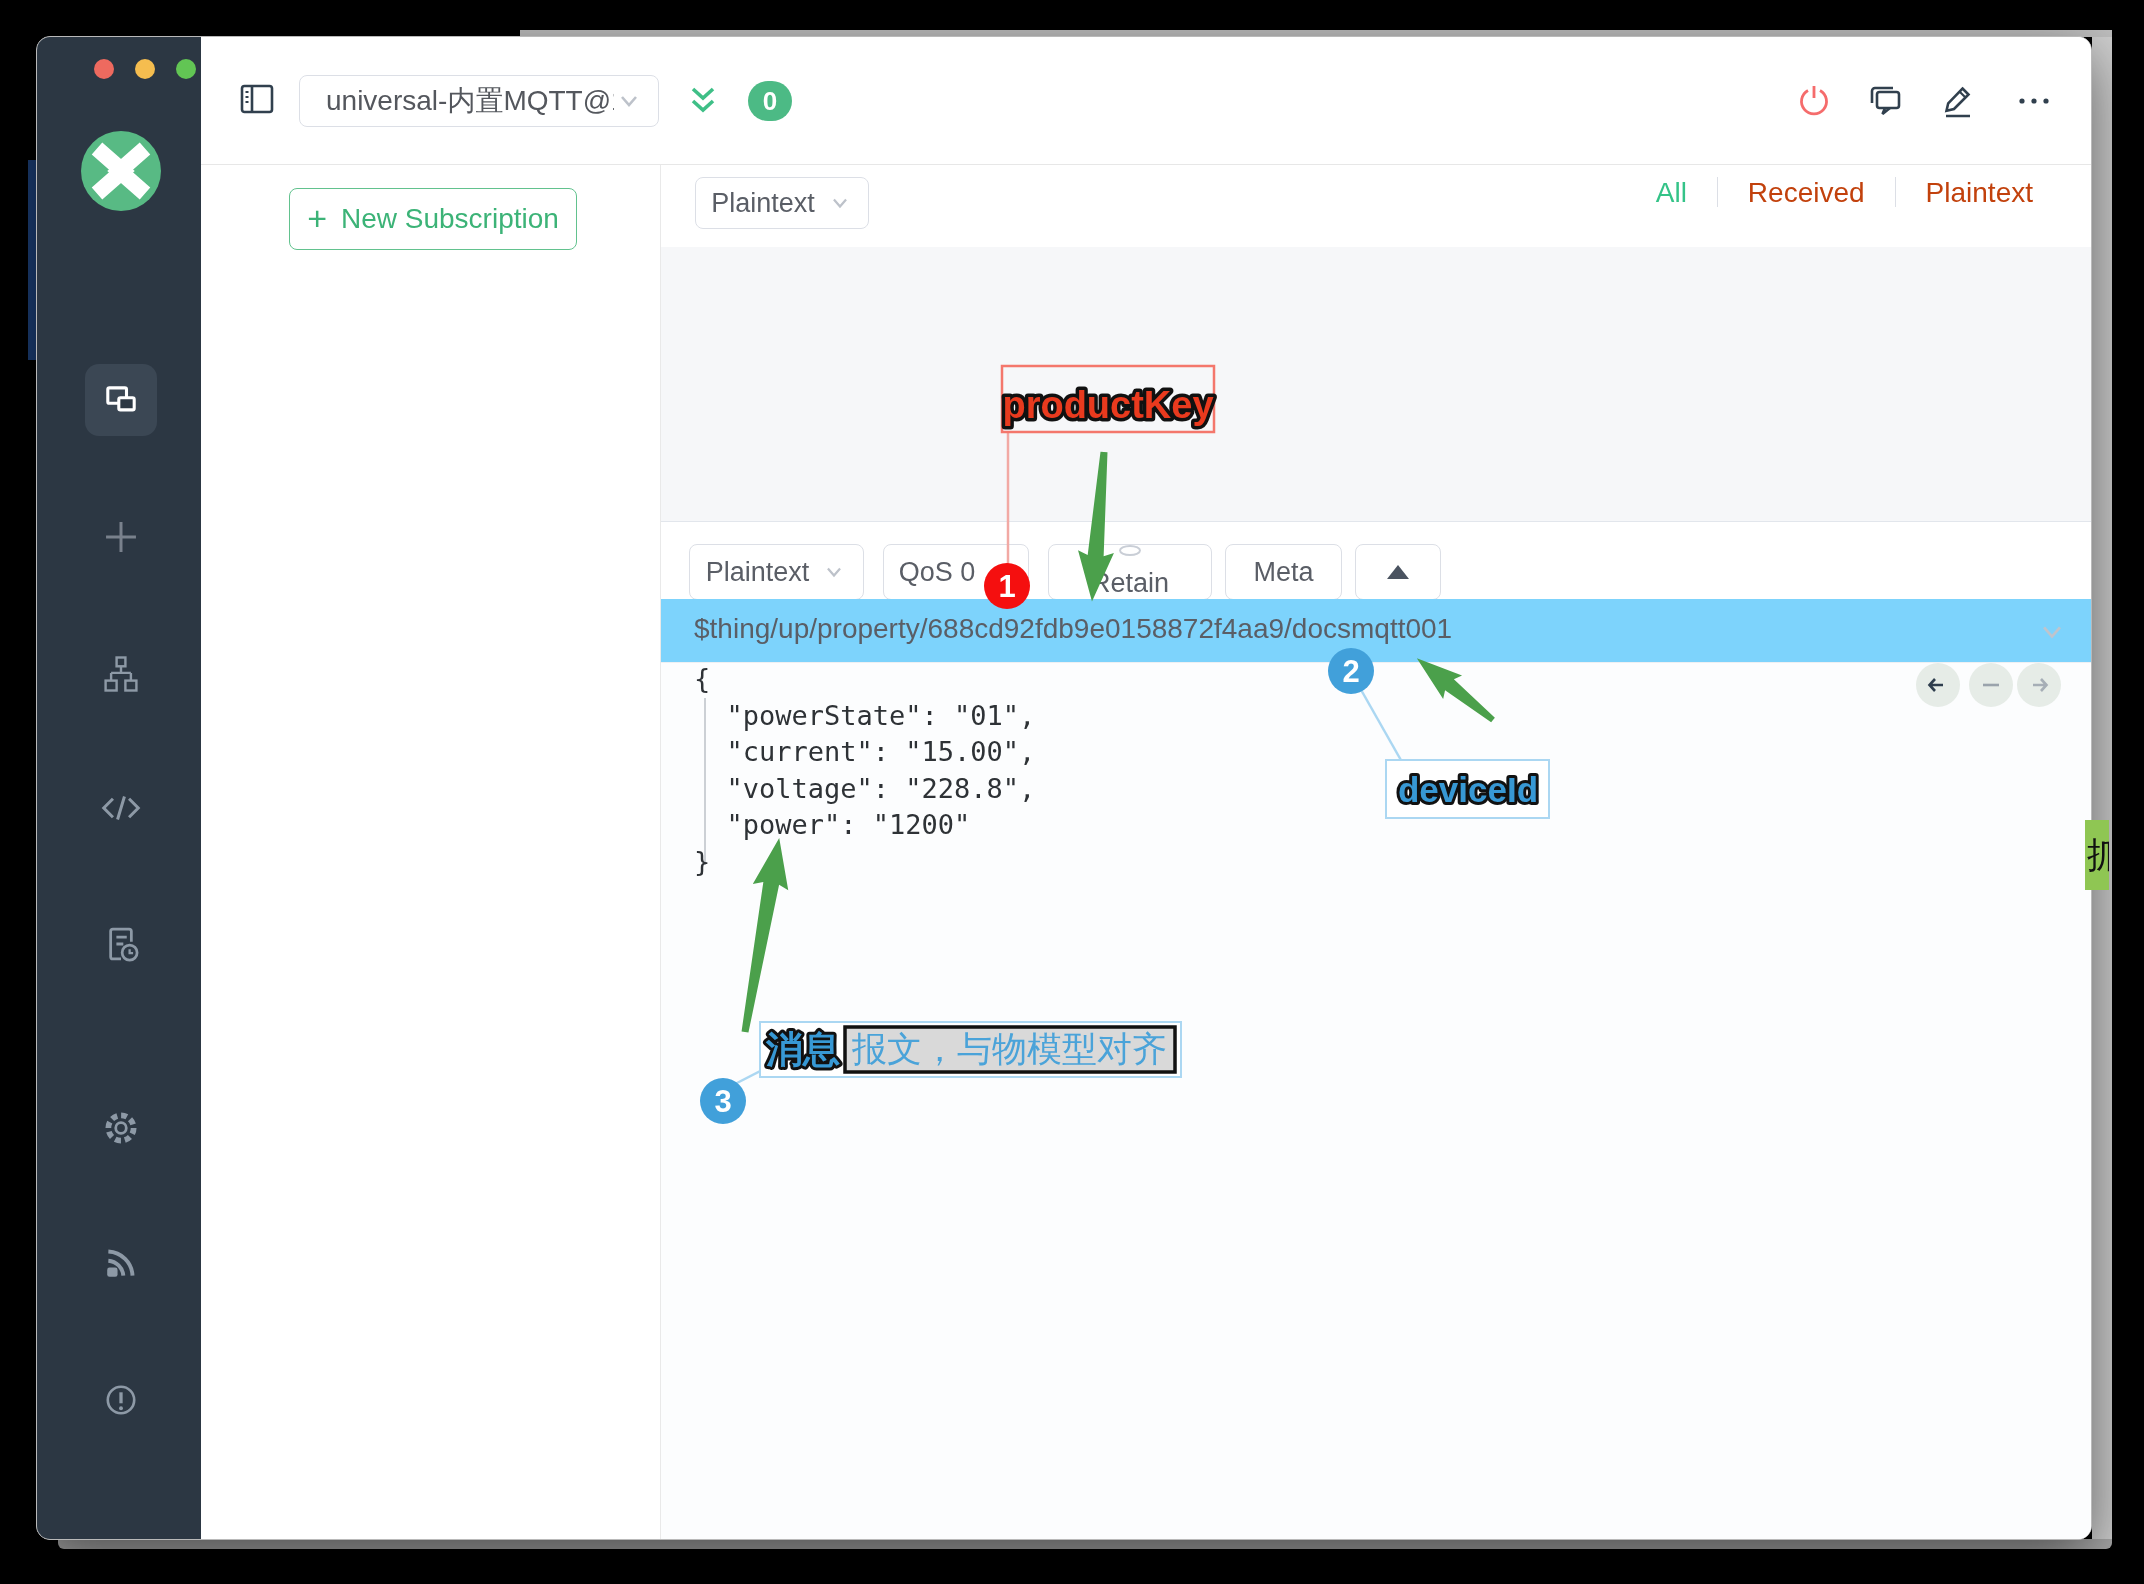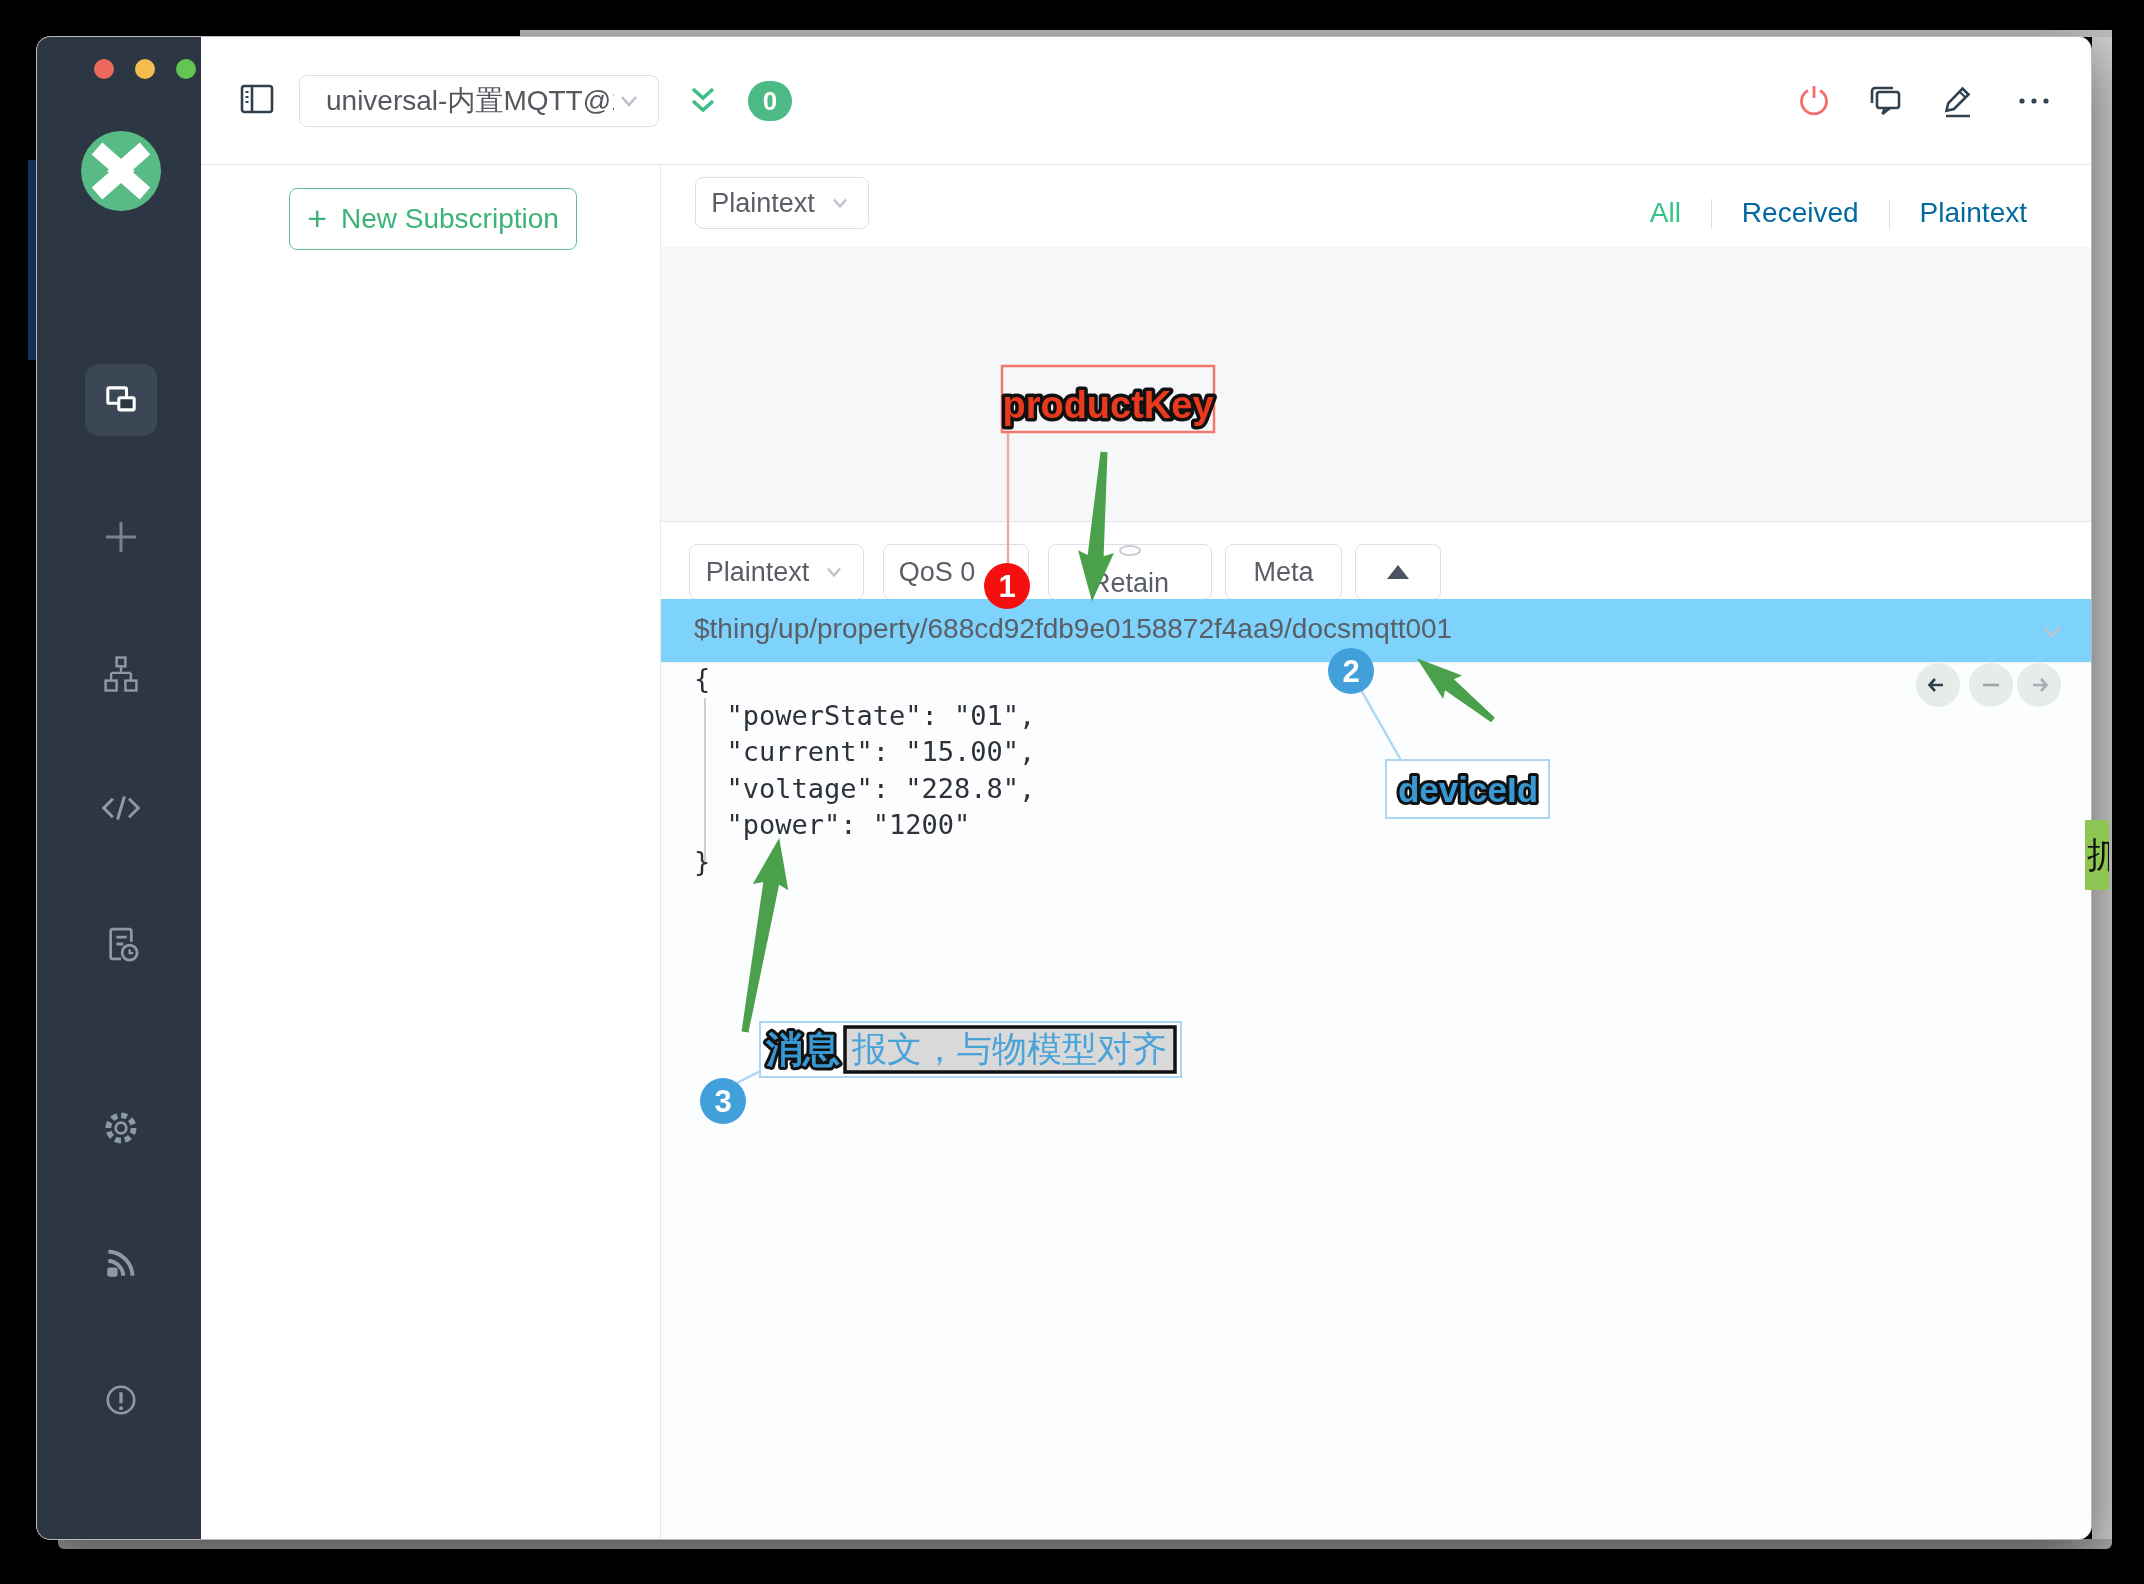--- a/index.html
+++ b/index.html
@@ -42,22 +42,22 @@
   .newsub { position:absolute; left:88px; top:23px; width:288px; height:62px; border:1px solid #62c28e; border-radius:8px;
             color:#3cb377; font-size:28px; display:flex; align-items:center; justify-content:center; gap:14px; background:#fff; }
   .newsub .plus { font-size:34px; font-weight:400; line-height:1; margin-top:-3px; }
 
   
   .main { position:absolute; left:624px; top:128px; right:0; bottom:0; background:#fff; }
   .msg-toolbar { position:absolute; left:0; top:0; right:0; height:82px; background:#fff; }
   .btn { border:1px solid #dcdfe6; border-radius:8px; background:#fff; color:#5a5e66; font-size:27px;
          display:flex; align-items:center; justify-content:center; gap:12px; }
   .msg-type-btn { position:absolute; left:34px; top:12px; width:174px; height:52px; }
-  .filters { position:absolute; right:34px; top:12px; height:52px; display:flex; align-items:flex-end; }
-  .filters .f { font-size:28px; color:#0369a1; padding:0 30px; }
+  .filters { position:absolute; right:28px; top:12px; height:52px; display:flex; align-items:flex-start; }
+  .filters .f { font-size:28px; color:#c2410c; padding:0 30px; }
   .filters .f.active { color:#34c388; }
   .filters .sep { width:1px; height:30px; background:#dcdfe6; }
   .msg-list { position:absolute; left:0; top:82px; right:0; height:274px; background:#f6f7f9; }
 
   .pub-toolbar { position:absolute; left:0; top:356px; right:0; height:78px; background:#fff; border-top:1px solid #e2e6ec; }
   .pb { position:absolute; top:22px; height:56px; }
   .pb1 { left:28px;  width:175px; } .pb2 { left:222px; width:146px; }
   .pb3 { left:387px; width:164px;flex-direction:column; } .pb4 { left:564px; width:117px; }
   .pb5 { left:694px; width:86px;  }
   .retain-circ { width:22px; height:22px; border:2px solid #c9ced6; border-radius:50%; }

